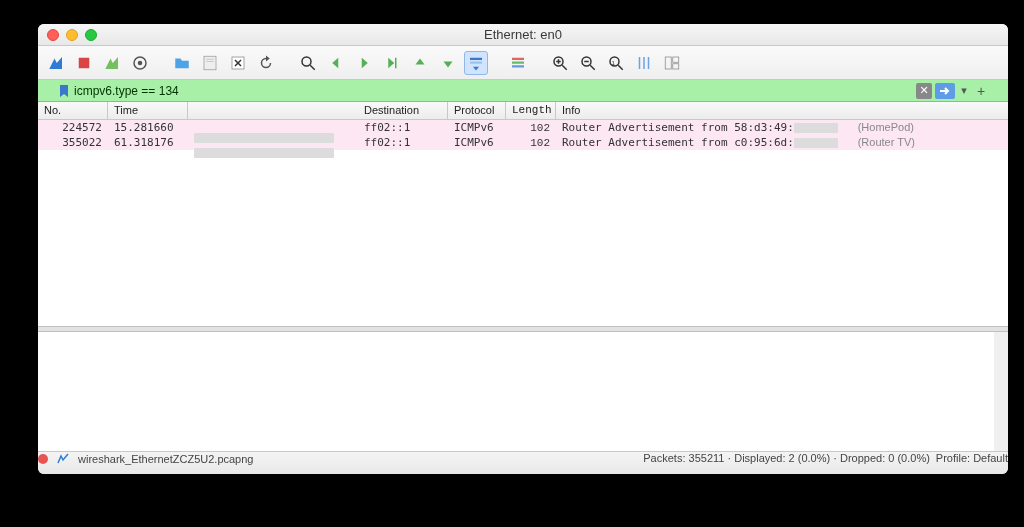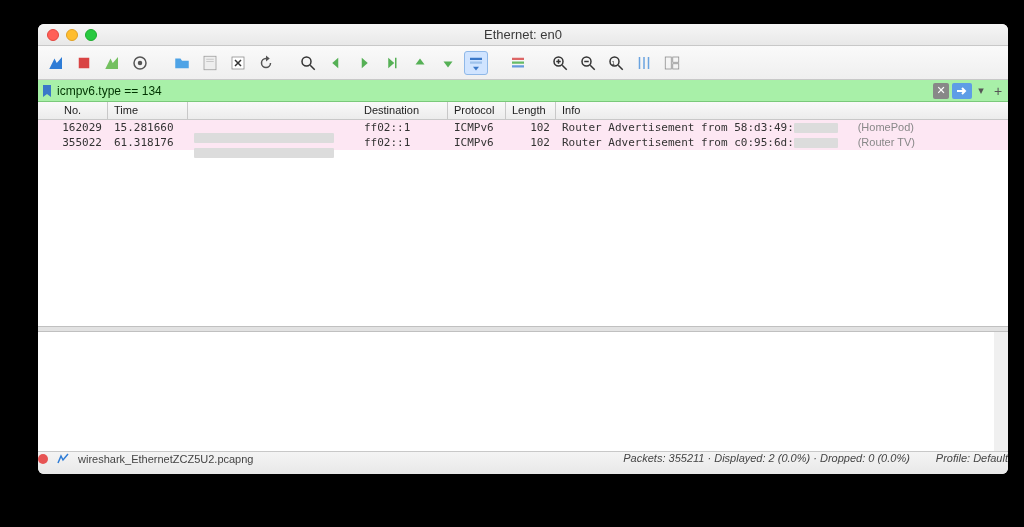--- a/index.html
+++ b/index.html
@@ -60,21 +60,21 @@
   }
   .tb-btn.active { background:#d0e4ff; border:1px solid #8fb8e8; }
   .tb-sep { width:10px; }
   .tb-btn svg { width:18px; height:18px; }
   
   .filterbar {
     height:22px;
     background:#a8f0a8;
     border-bottom:1px solid #7ac97a;
     display:flex; align-items:center;
-    padding:0 3px;
+    padding:0 20px;
     gap:4px;
   }
   .bookmark-icon { width:12px; height:14px; }
   .filter-input {
     flex:1;
     background:transparent;
     border:none;
     outline:none;
     font-size:12px;
     font-family:inherit;
@@ -102,26 +102,26 @@
     display:flex;
     font-size:11px;
     color:#222;
   }
   .pkt-header > div {
     border-right:1px solid #c8c8c8;
     padding:2px 6px;
     overflow:hidden;
     white-space:nowrap;
   }
-  .col-no{width:70px; text-align:center;}
+  .col-no{width:70px; text-align:left;}
   .col-time{width:80px;}
   .col-src{width:170px;margin-top:19px;}
   .col-dst{width:90px;}
   .col-proto{width:58px;}
-  .col-len{width:50px;}
+  .col-len{width:50px;font-family:Liberation Mono, monospace;}
   .col-info{flex:1; border-right:none !important;}
   .pkt-body {
     flex:1;
     overflow:auto;
     font-family: Menlo, Consolas, monospace;
     font-size:11px;
   }
   .pkt-row {
     display:flex;
     height:15px;
@@ -161,21 +161,21 @@
     height:22px;
     background:linear-gradient(#f4f4f4,#e8e8e8);
     display:flex; align-items:flex-start;
     font-size:11px;
     color:#444;
     padding:0 0;
     gap:8px;
   }
   .status-left{display:flex;align-items:center;gap:8px;}
   .status-dot{width:10px;height:10px;border-radius:50%;background:#e75454;}
-  .status-right{margin-left:auto; display:flex; gap:26px;font-style:italic;}
+  .status-right{margin-left:auto; display:flex; gap:6px;}
   .expert-icon{width:14px;height:14px;}
 </style>
 </head>
 <body>
 
 <div class="window">
 
   <div class="titlebar">
     <div class="traffic">
       <div class="dot red"></div>
@@ -340,21 +340,21 @@
       <div class="col-no">No.</div>
       <div class="col-time">Time</div>
       <div class="col-src">Source</div>
       <div class="col-dst">Destination</div>
       <div class="col-proto">Protocol</div>
       <div class="col-len">Length</div>
       <div class="col-info">Info</div>
     </div>
     <div class="pkt-body">
       <div class="pkt-row">
-        <div class="col-no">162029</div>
+        <div class="col-no">224572</div>
         <div class="col-time">15.281660</div>
         <div class="col-src"><span class="redact" style="width:140px"></span></div>
         <div class="col-dst">ff02::1</div>
         <div class="col-proto">ICMPv6</div>
         <div class="col-len">102</div>
         <div class="col-info">
           <span>Router Advertisement from 58:d3:49:</span><span class="redact" style="width:44px"></span>
           &nbsp;&nbsp;<span class="annot">(HomePod)</span>
         </div>
       </div>

